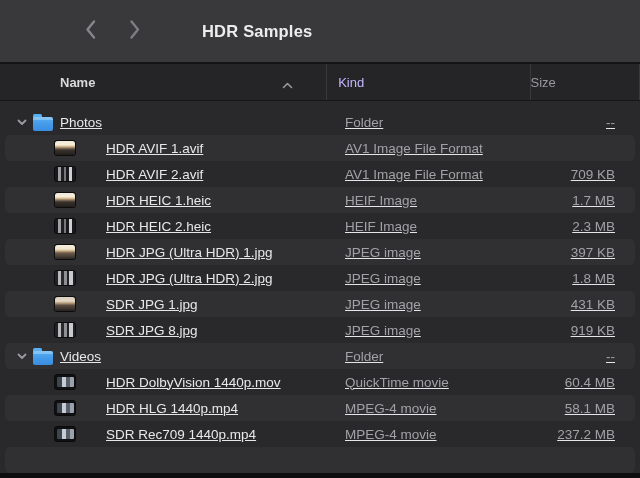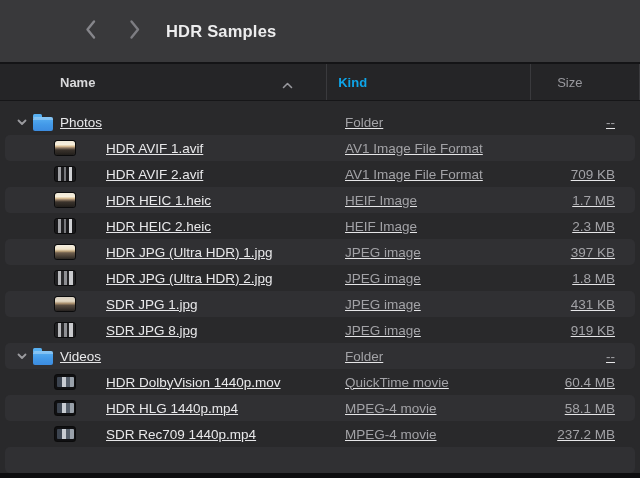--- a/index.html
+++ b/index.html
@@ -13,34 +13,34 @@
   
   .toolbar {
     height:62px; background:#39393b;
     display:flex; align-items:center;
     padding-left:78px;
   }
   .nav-btn {
     width:24px; height:32px; display:flex; align-items:center; justify-content:center;
     margin-right:20px; border-radius:6px;
   }
-  .window-title { font-size:16.5px; font-weight:bold; color:#ededee; letter-spacing:.2px; }
+  .window-title { font-size:16.5px; font-weight:bold; color:#ededee; margin-left:36px; letter-spacing:.2px; }
   
   .colheader {
     height:39px; background:#252527;
     border-top:2px solid #141416; border-bottom:1px solid #161618;
     display:flex; align-items:stretch;
     font-size:13px;
     gap:20px;
   }
   .hc { display:flex; align-items:center; }
   .hc-name { width:333px; padding-left:60px; color:#d9d9db; font-weight:600; position:relative; }
   .sort-icon { position:absolute; right:13px; top:13px; }
-  .hc-kind { width:202px; padding-left:11px; color:#0ea5e9; border-left:1px solid #3a3a3d;font-weight:bold; }
-  .hc-size { width:98px;  padding-right:10px; color:#98989d; border-left:1px solid #3a3a3d; justify-content:center; }
+  .hc-kind { width:202px; padding-left:11px; color:#c4b5fd; border-left:1px solid #3a3a3d; }
+  .hc-size { width:98px;  padding-right:10px; color:#98989d; border-left:1px solid #3a3a3d; justify-content:flex-start; }
   .hc-fill { flex:1; border-left:1px solid #3a3a3d; }
   
   .list { padding-top:8px; }
   .row {
     height:26px; margin:0 5px; border-radius:5px;
     display:flex; align-items:center;
     font-size:13.5px;
     text-decoration:underline;
   }
   .row.alt { background:#303033; }

